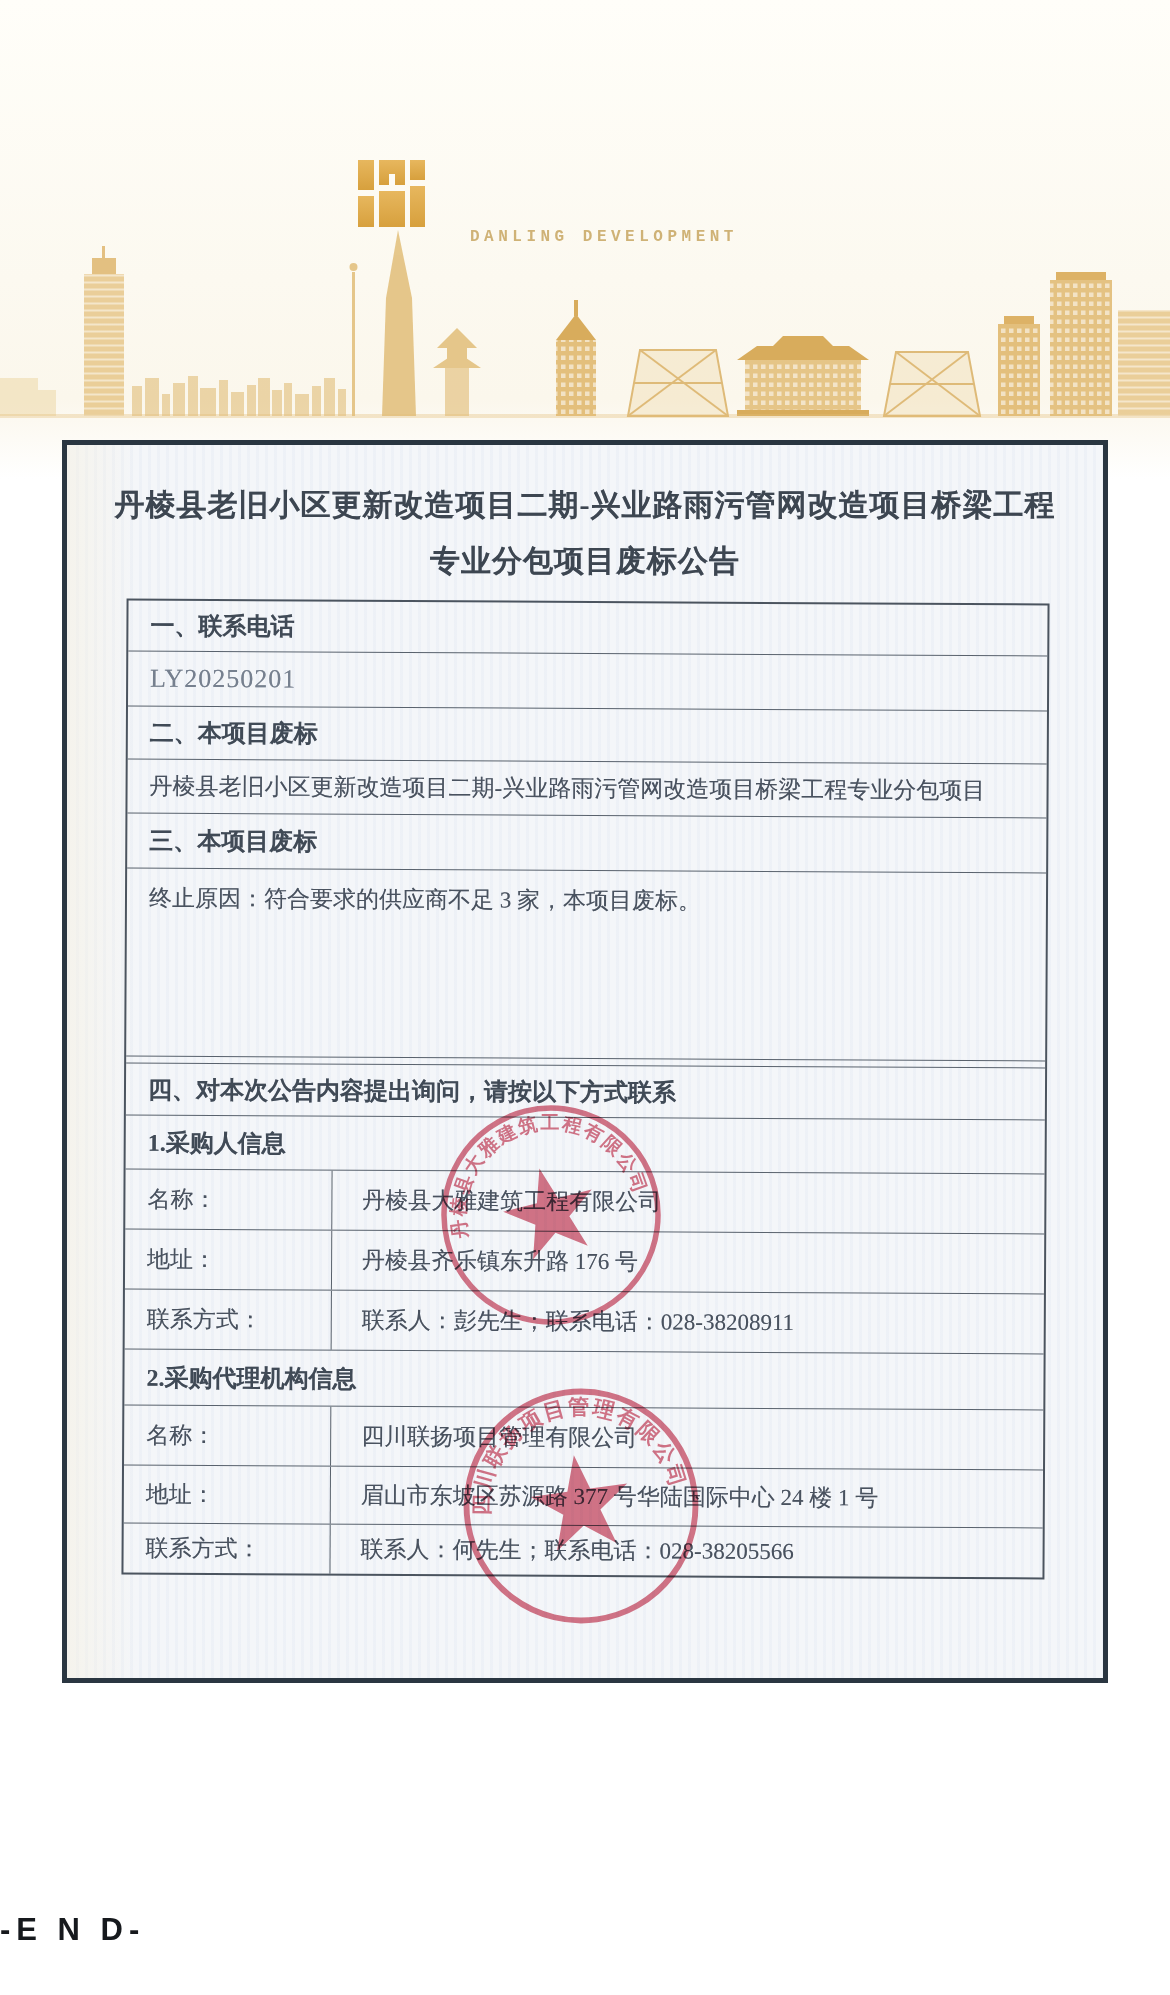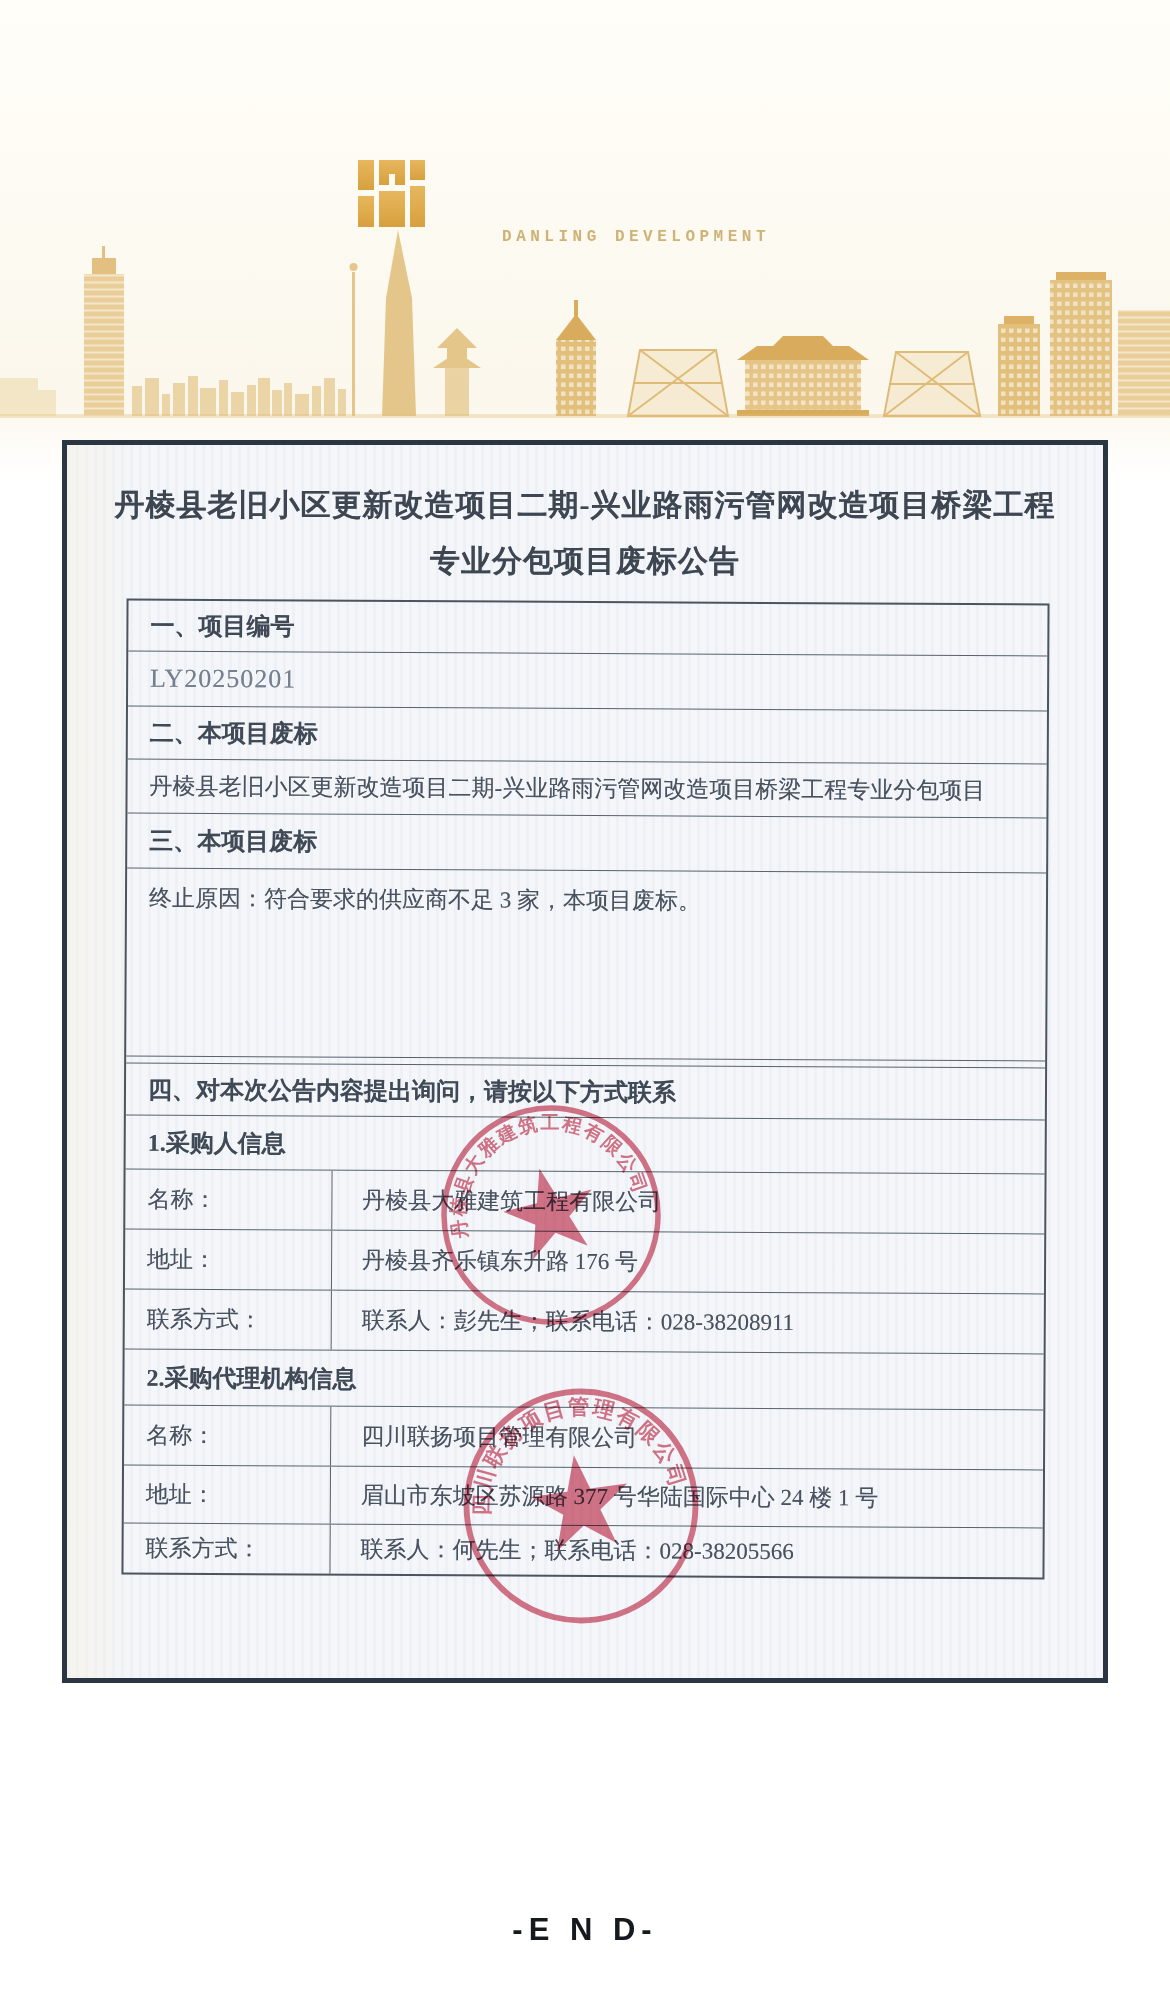--- a/index.html
+++ b/index.html
@@ -10,21 +10,21 @@
   }
   
   .brand-logo{position:absolute;left:358px;top:160px;width:67px;height:67px;}
   .brand-logo .blk{position:absolute;background:linear-gradient(180deg,#e7b75e,#d7a03d);}
   .brand-name{
     position:absolute;left:470px;top:158px;width:320px;
     font-size:55px;line-height:1.1;letter-spacing:18px;font-weight:700;
     color:#c9a254;text-align:center;white-space:nowrap;
   }
   .brand-name-en{
-    position:absolute;left:470px;top:228px;width:300px;text-align:right;
+    position:absolute;left:470px;top:228px;width:300px;text-align:left;
     font-size:16px;letter-spacing:4.5px;color:#cfb276;font-weight:700;
     font-family:"Liberation Mono", monospace;
   }
   .skyline{position:absolute;left:0;top:228px;width:1170px;height:200px;}
   
   .scanbox{
     position:absolute;left:62px;top:440px;width:1046px;height:1243px;box-sizing:border-box;
     border:5px solid #2a3641;
     background:
       linear-gradient(90deg,rgba(246,241,226,.55),rgba(246,241,226,0) 70px),
@@ -47,21 +47,21 @@
   .val{flex:1;padding-left:30px;}
   .dim{color:#76808f;font-size:26px;letter-spacing:1px;}
   .reason{align-items:flex-start;padding-top:14px;}
   .spacer{height:7px;}
   
   .seal{position:absolute;mix-blend-mode:multiply;opacity:.85;}
   .seal.s1{left:436px;top:1100px;width:230px;height:230px;transform:rotate(-14deg);}
   .seal.s2{left:458px;top:1383px;width:246px;height:246px;transform:rotate(-8deg);}
   
   .end-label{
-    position:absolute;left:0;top:1912px;width:100%;text-align:center;
+    position:absolute;left:0;top:1912px;width:100%;text-align:left;
     font-family:"Liberation Sans", sans-serif;font-weight:700;font-size:31px;
     letter-spacing:6px;color:#16191d;
   }
 </style>
 </head>
 <body>
 
 <div class="page">
 
   <div class="brand-logo">
@@ -154,21 +154,21 @@
     </g>
     <rect x="0" y="186" width="1170" height="4" fill="#e2be79" opacity=".35"></rect>
   </svg>
 
   <div class="scanbox">
     <div class="doc-title l1">丹棱县老旧小区更新改造项目二期-兴业路雨污管网改造项目桥梁工程</div>
     <div class="doc-title l2">专业分包项目废标公告</div>
 
     <div class="tbl">
       <div class="trow head" style="min-height:50px;">
-        <span class="pad">一、项目编号</span>
+        <span class="pad">一、联系电话</span>
       </div>
       <div class="trow" style="min-height:55px;">
         <span class="pad dim">LY20250201</span>
       </div>
       <div class="trow head" style="min-height:53px;">
         <span class="pad">二、本项目废标</span>
       </div>
       <div class="trow" style="min-height:54px;">
         <span class="pad">丹棱县老旧小区更新改造项目二期-兴业路雨污管网改造项目桥梁工程专业分包项目</span>
       </div>

